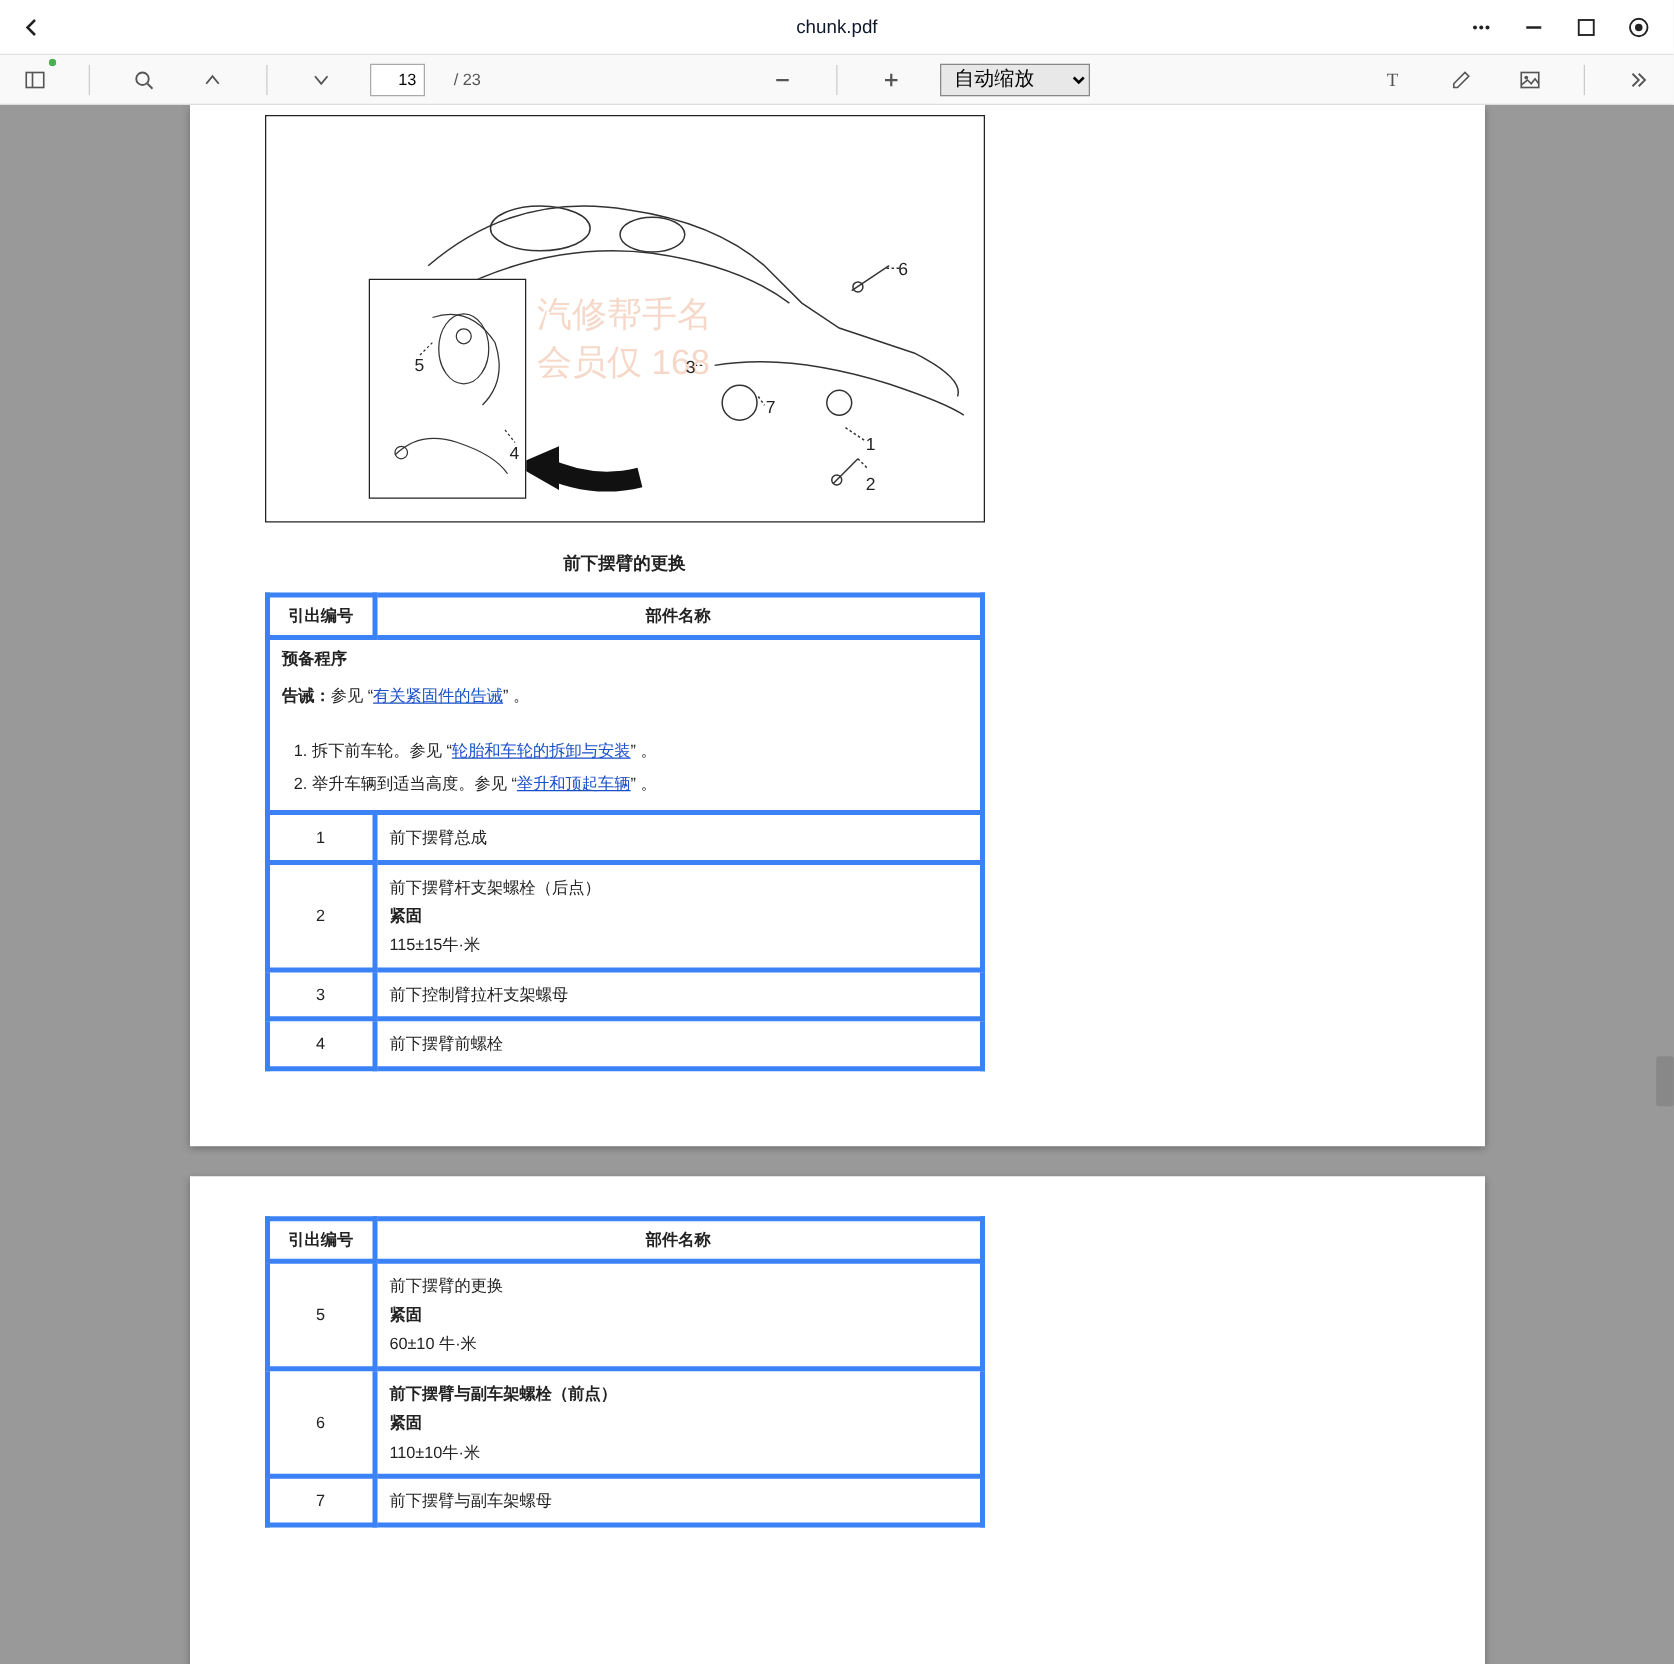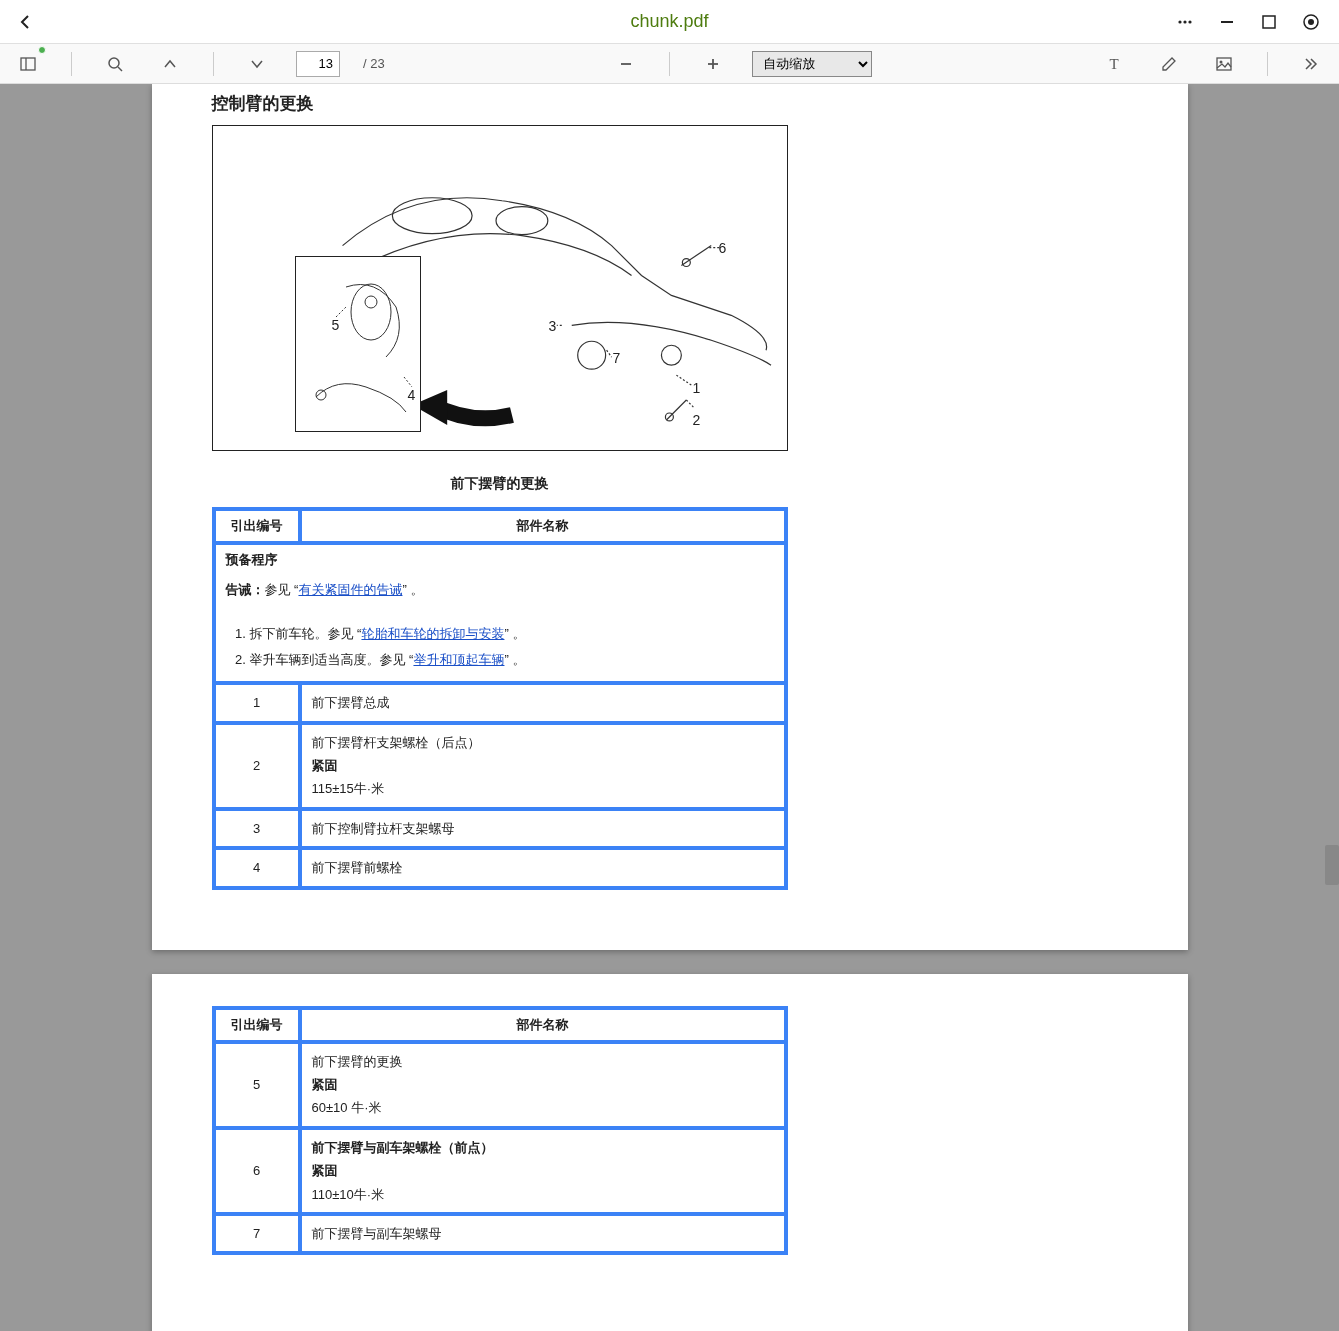--- a/index.html
+++ b/index.html
@@ -1,28 +1,28 @@
 <!DOCTYPE html>
 <html><head>
 <meta charset="utf-8">
 <style>
   * { box-sizing: border-box; margin: 0; padding: 0; }
   body { font-family: Arial, "Microsoft YaHei", sans-serif; background: #f0f0f0; font-size: 13px; color: #222; }
   
   .app-titlebar { height: 44px; background: #fff; border-bottom: 1px solid #e0e0e0; display: flex; align-items: center; padding: 0 12px; position: relative; }
   .back-btn { width: 28px; height: 28px; display: flex; align-items: center; justify-content: center; cursor: pointer; }
-  .title-center { position: absolute; left: 50%; transform: translateX(-50%); font-size: 18px; color: #4d7c0f; }
+  .title-center { position: absolute; left: 50%; transform: translateX(-50%); font-size: 15px; color: #0f172a; }
   .title-right { margin-left: auto; display: flex; gap: 10px; align-items: center; }
   .tb-icon { width: 32px; height: 32px; display: flex; align-items: center; justify-content: center; cursor: pointer; border-radius: 4px; }
   
   .pdf-toolbar { height: 40px; background: #f9f9f9; border-bottom: 1px solid #ddd; display: flex; align-items: center; padding: 0 12px; gap: 23px; }
   .pdf-toolbar .sep { width: 1px; height: 24px; background: #ccc; margin: 0 4px; }
   .page-input { width: 44px; height: 26px; text-align: right; border: 1px solid #aaa; padding: 0 6px; font-size: 13px; }
   .page-total { color: #555; font-size: 13px; }
-  .zoom-select { height: 26px; border: 1px solid #888; background: #e8e8e8; font-size: 13px; padding: 0 18px 0 6px; min-width: 120px; }
+  .zoom-select { height: 26px; border: 1px solid #888; background: #e8e8e8; font-size: 16px; padding: 0 18px 0 6px; min-width: 120px; }
   .toolbar-spacer { flex: 1; }
   
   .viewer { background: #999; padding: 0; height: calc(100vh - 84px); overflow-y: auto; position: relative; }
   .viewer-inner { padding: 0 24px; }
   .page { background: #fff; margin: 0 auto 24px auto; width: 1036px; box-shadow: 0 2px 6px rgba(0,0,0,0.3); padding: 8px 60px 60px 60px; }
   
   .section-title { font-size: 17px; font-weight: bold; margin-bottom: 10px; }
   
   .diagram-box { border: 1.5px solid #222; width: 576px; height: 326px; position: relative; background: #fff; margin-bottom: 24px; }
   .diagram-inner { position: absolute; left: 82px; top: 130px; width: 126px; height: 176px; border: 1.5px solid #222; background: #fff; }
@@ -155,21 +155,20 @@
         <path d="M3 3 L8 8 L3 13 M8 3 L13 8 L8 13" stroke="#555" stroke-width="1.5" fill="none"></path>
       </svg>
   </div>
 </div>
 
 <div class="viewer">
   <div class="scroll-indicator"></div>
   <div class="viewer-inner">
 
   <div class="page">
-    <div class="section-title">控制臂的更换</div>
 
     <div class="diagram-box">
       <svg class="diagram-svg" viewBox="0 0 576 326">
 
         <g stroke="#333" stroke-width="1.2" fill="none">
           <path d="M130 120 Q200 60 290 75 Q360 85 400 120 L430 150 L460 170 L520 190 Q560 210 555 225"></path>
           <path d="M150 140 Q230 100 310 110 Q380 120 420 150"></path>
           <ellipse cx="220" cy="90" rx="40" ry="18"></ellipse>
           <ellipse cx="310" cy="95" rx="26" ry="14"></ellipse>
           <path d="M360 200 Q420 190 500 215 Q545 230 560 240"></path>
@@ -191,20 +190,24 @@
         <path d="M300 290 Q260 300 220 280" stroke="#111" stroke-width="16" fill="none"></path>
         <path d="M235 265 L200 280 L235 300 Z" fill="#111"></path>
       </svg>
 
       <span class="callout-num" style="left:506px;top:114px">6</span>
       <span class="callout-num" style="left:480px;top:254px">1</span>
       <span class="callout-num" style="left:480px;top:286px">2</span>
       <span class="callout-num" style="left:336px;top:192px">3</span>
       <span class="callout-num" style="left:400px;top:224px">7</span>
 
+      <div class="watermark">
+        <div>汽修帮手名</div>
+        <div>会员仅 168</div>
+      </div>
 
       <div class="diagram-inner">
         <svg width="126" height="176" viewBox="0 0 126 176">
           <g stroke="#333" stroke-width="1" fill="none">
             <path d="M50 30 Q80 20 100 50 Q110 80 90 100"></path>
             <ellipse cx="75" cy="55" rx="20" ry="28"></ellipse>
             <circle cx="75" cy="45" r="6"></circle>
             <path d="M20 140 Q40 120 70 130 Q100 140 110 155"></path>
             <circle cx="25" cy="138" r="5"></circle>
             <line x1="40" y1="60" x2="50" y2="50" stroke-dasharray="2 2"></line>

